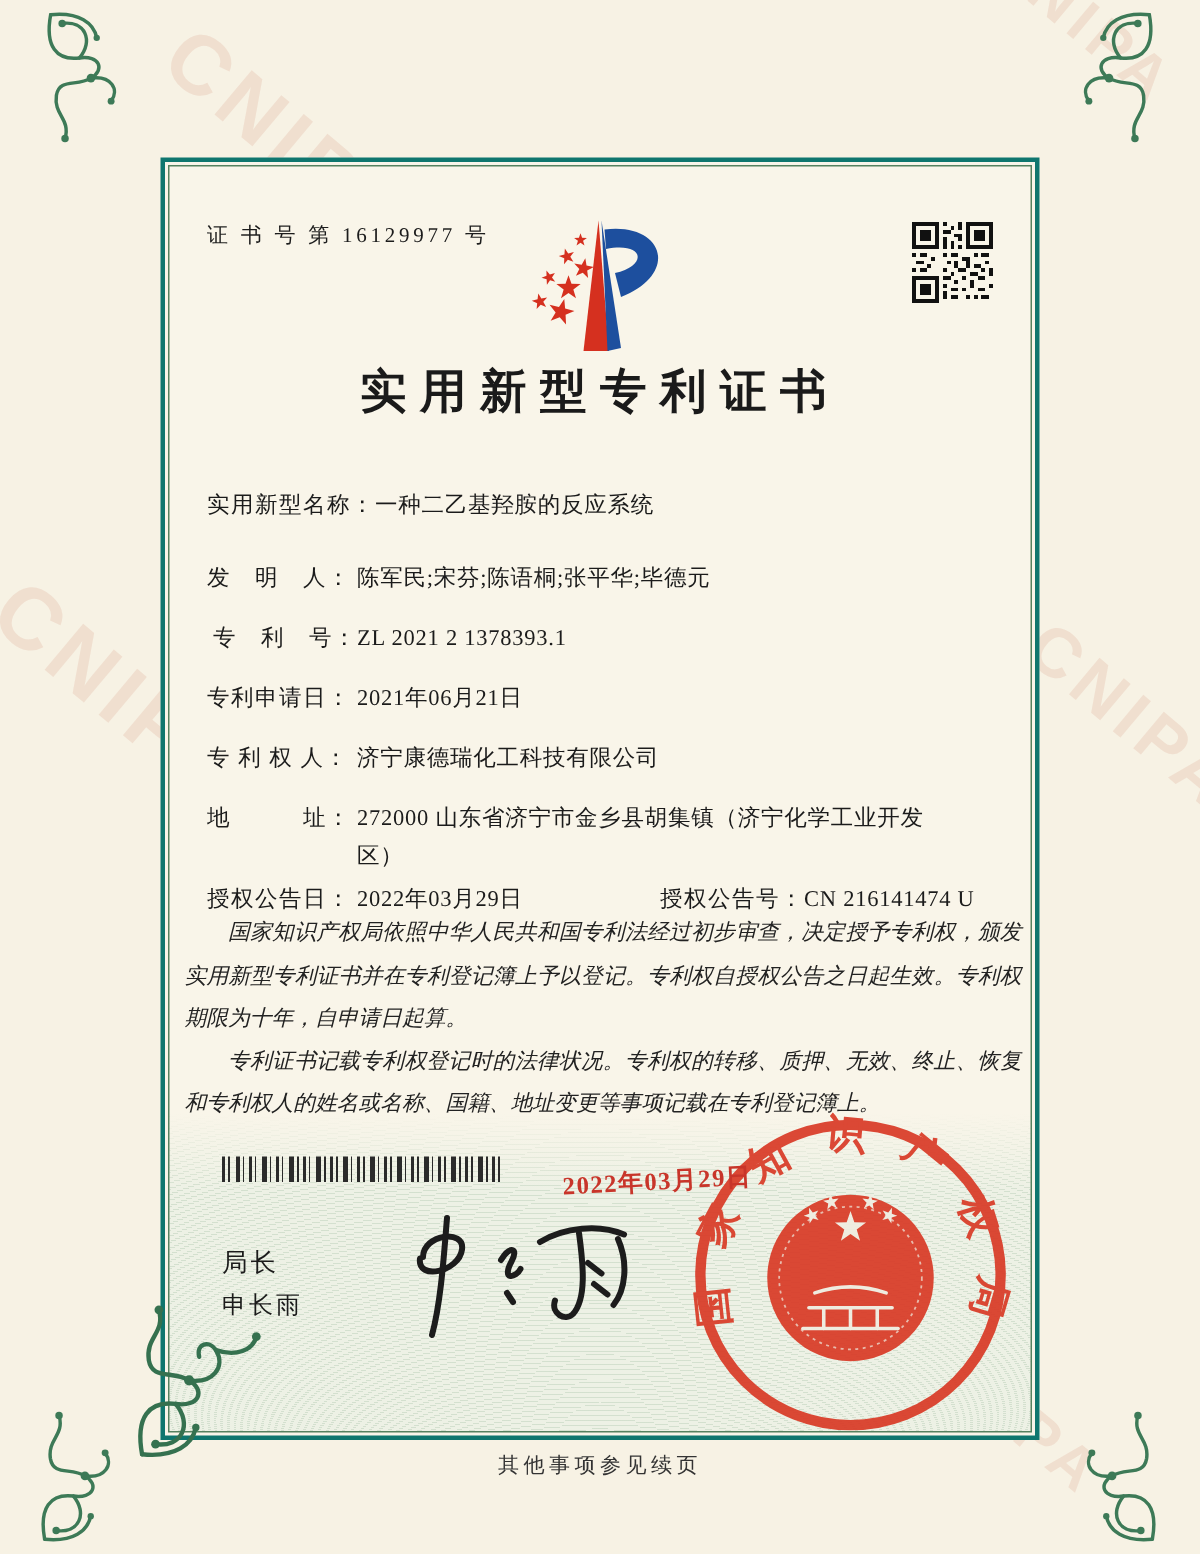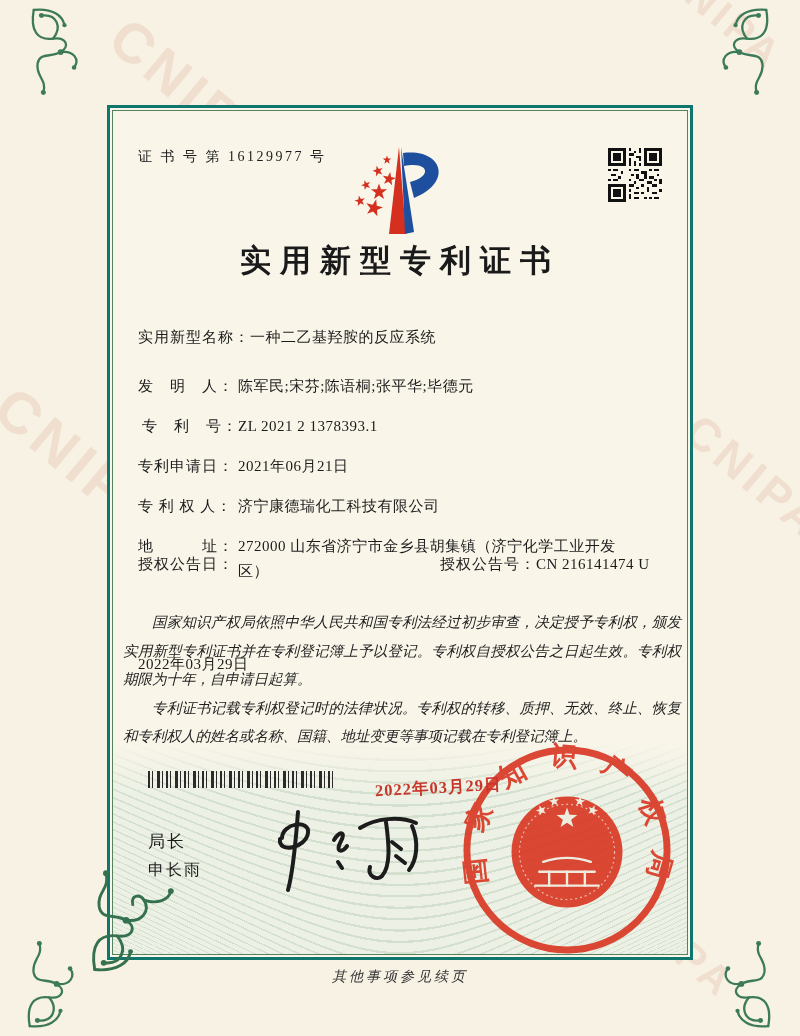--- a/index.html
+++ b/index.html
@@ -59,21 +59,21 @@
   .row{position:absolute;left:28px;width:535px;font-size:15px;line-height:25px;color:#1b1b1b;display:flex;}
   .row .lab{flex:0 0 100px;white-space:pre;letter-spacing:1px;}
   .row .val{letter-spacing:0.5px;}
   .r-name{top:217px;}
   .r-inv{top:266px;}
   .r-pno{top:306px;text-align:right;}
   .r-fil{top:346px;}
   .r-pat{top:386px;}
   .r-addr{top:426px;}
   .r-addr .val{max-width:408px;}
-  .r-grant{top:444px;flex-direction:column;}
+  .r-grant{top:480px;}
   .pair2{position:absolute;left:302px;top:0;display:flex;white-space:nowrap;}
   .pair2 .lab{flex:0 0 auto;}
   
   .body-text{
     position:absolute;left:13px;top:500px;width:558px;
     font-size:14.5px;line-height:28.5px;text-align:justify;color:#222;
     font-style:italic;
   }
   .body-text p{margin:0;text-indent:2em;}
   
@@ -94,21 +94,21 @@
   .seal-date{
     position:absolute;left:375px;top:777px;font-size:16.5px;font-weight:bold;
     color:#c8352a;letter-spacing:1px;transform:rotate(-3deg);white-space:nowrap;z-index:5;
   }
   .page-info{
     position:absolute;left:0;right:0;top:823px;text-align:center;
     font-size:13px;letter-spacing:2px;color:#222;
   }
   .cont-note{
     position:absolute;left:0;right:0;top:968px;text-align:center;z-index:4;
-    font-size:14px;letter-spacing:3px;color:#333;font-style:italic;
+    font-size:14px;letter-spacing:3px;color:#333;
   }
 </style>
 </head>
 <body>
 
 <div class="page">
 
   <span class="wm" style="left:95px;top:60px;font-size:56px;">CNIPA</span>
   <span class="wm" style="left:648px;top:-8px;font-size:40px;">CNIPA</span>
   <span class="wm" style="left:445px;top:300px;font-size:40px;opacity:.7;">CNIPA</span>

